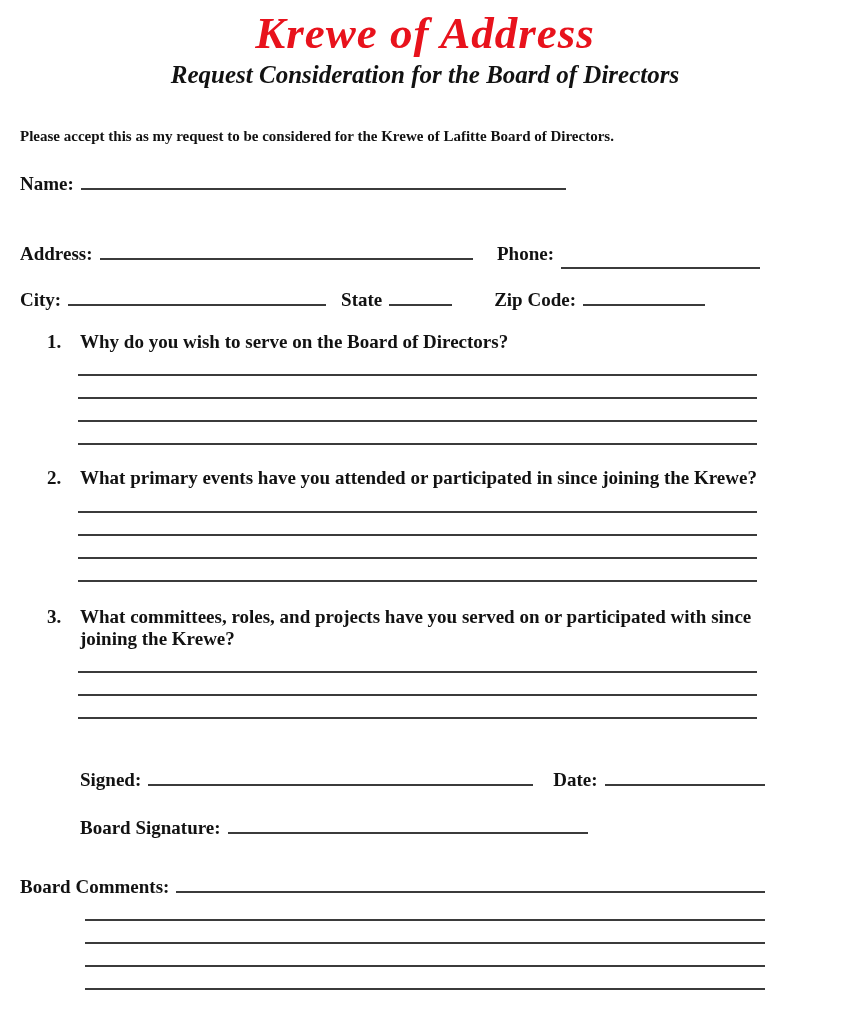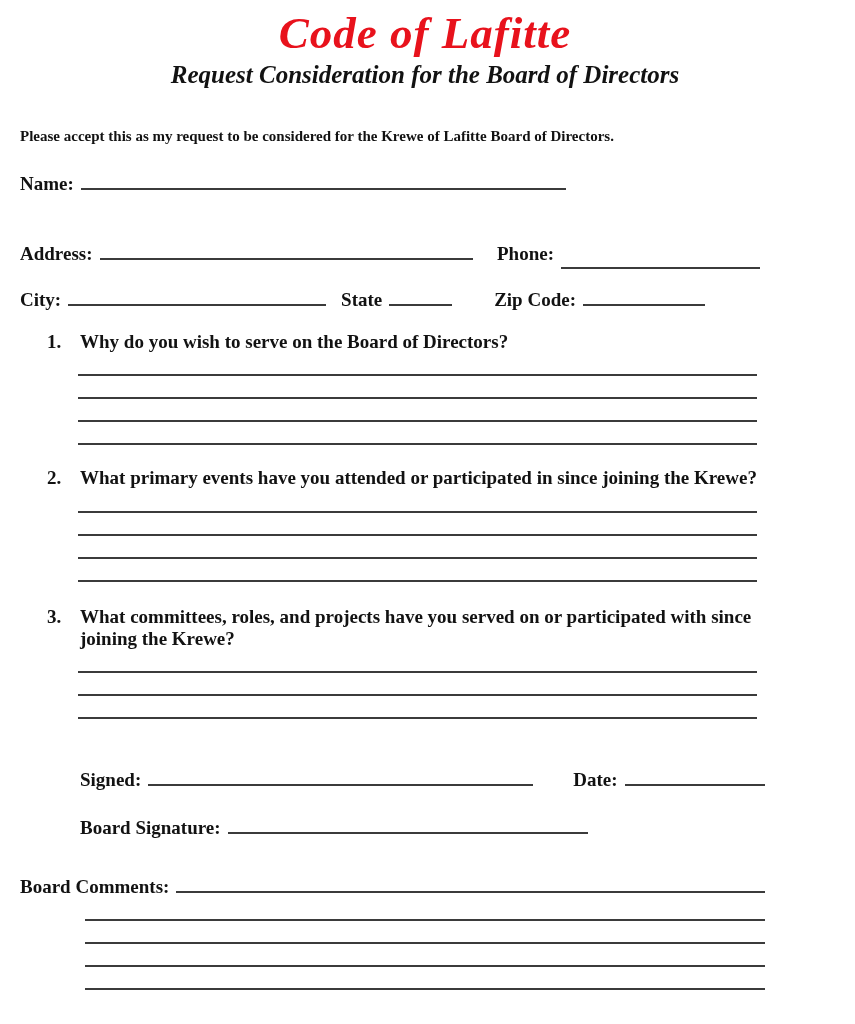--- a/index.html
+++ b/index.html
@@ -84,37 +84,37 @@
   .answer-lines{
     margin-left:58px;
     width:679px;
   }
   .answer-line{
     height:23px;
     border-bottom:2px solid var(--line);
   }
   .row-signed{ margin-top:48px; margin-left:60px; width:685px; }
   .row-signed .signed-line{ width:385px; }
-  .row-signed .date-lbl{ margin-left:40px; }
+  .row-signed .date-lbl{ margin-left:20px; }
   .row-signed .date-line{ flex:1; }
   .row-bsig{ margin-top:24px; margin-left:60px; }
   .row-bsig .fill-line{ width:360px; }
   .row-comments{ margin-top:35px; width:745px; }
   .row-comments .fill-line{ flex:1; }
   .comment-lines{
     margin-left:65px;
     width:680px;
   }
 </style>
 </head>
 <body>
 
 <div class="page">
 
-  <div class="title">Code of Lafitte</div>
+  <div class="title">Krewe of Address</div>
   <div class="subtitle">Request Consideration for the Board of Directors</div>
 
   <div class="intro">Please accept this as my request to be considered for the Krewe of Lafitte Board of Directors.</div>
 
   <div class="frow row-name">
     <span class="lbl">Name:</span>
     <span class="fill-line"></span>
   </div>
 
   <div class="frow row-address">

